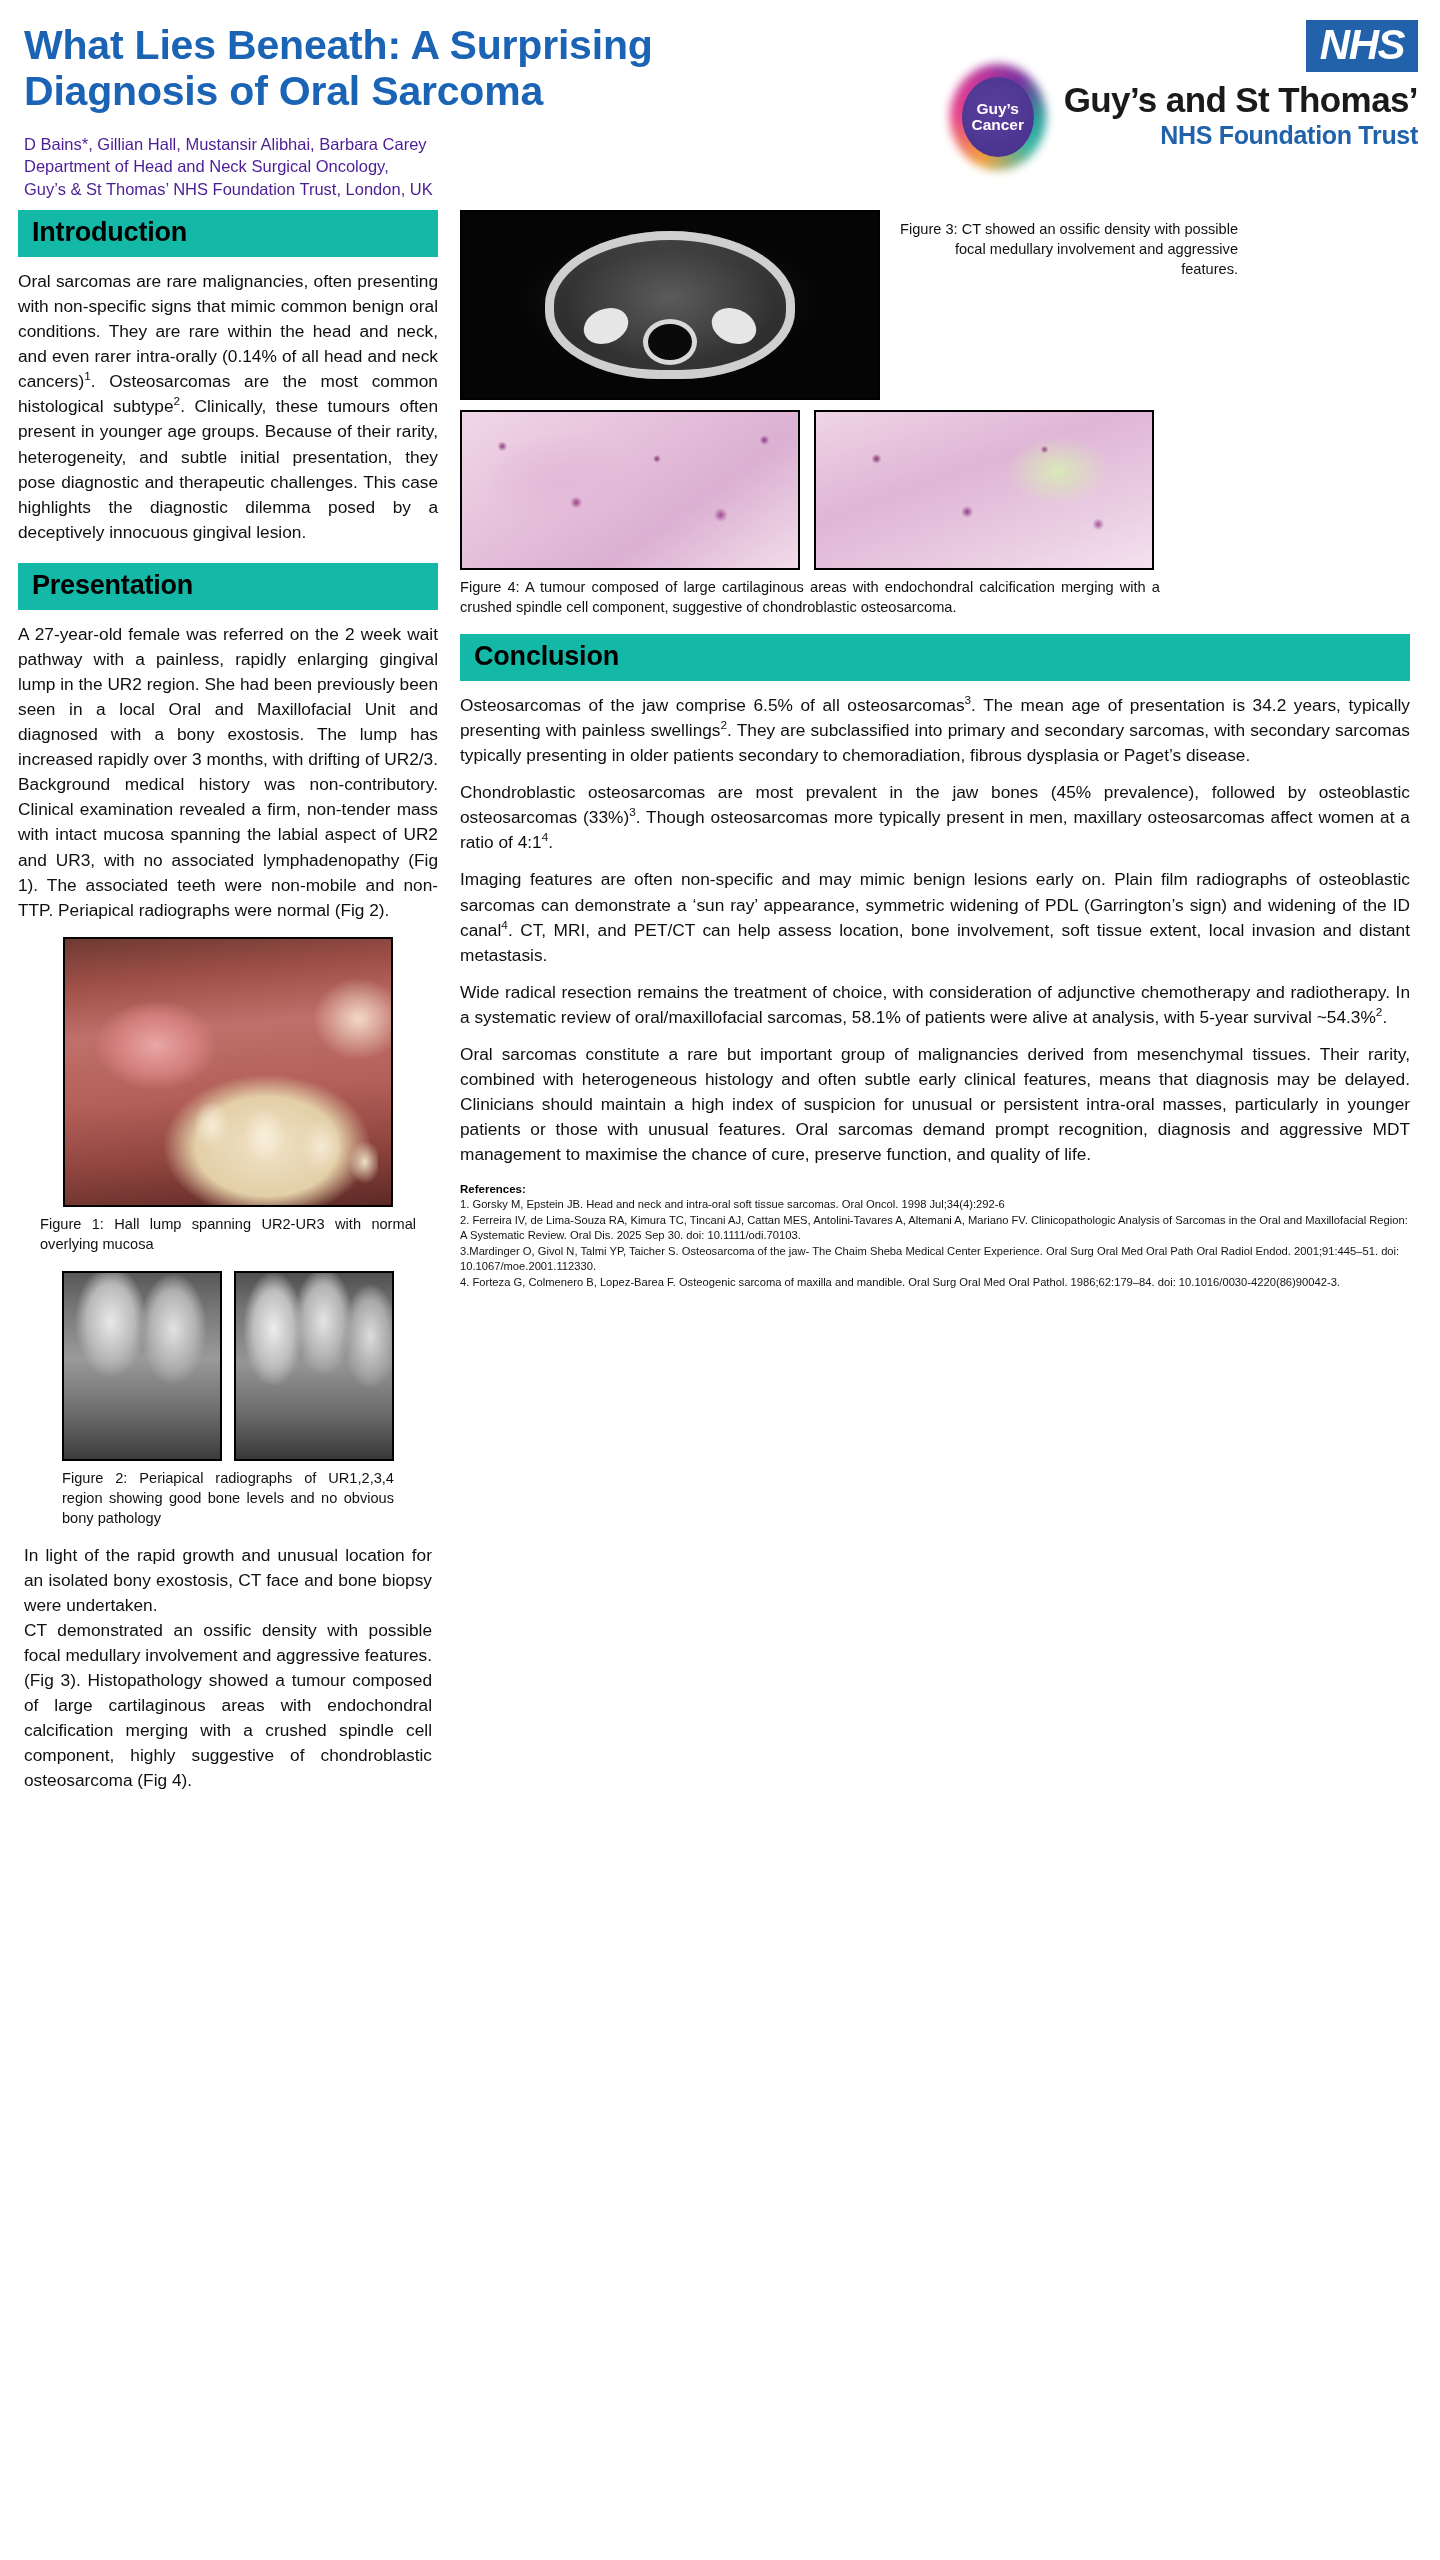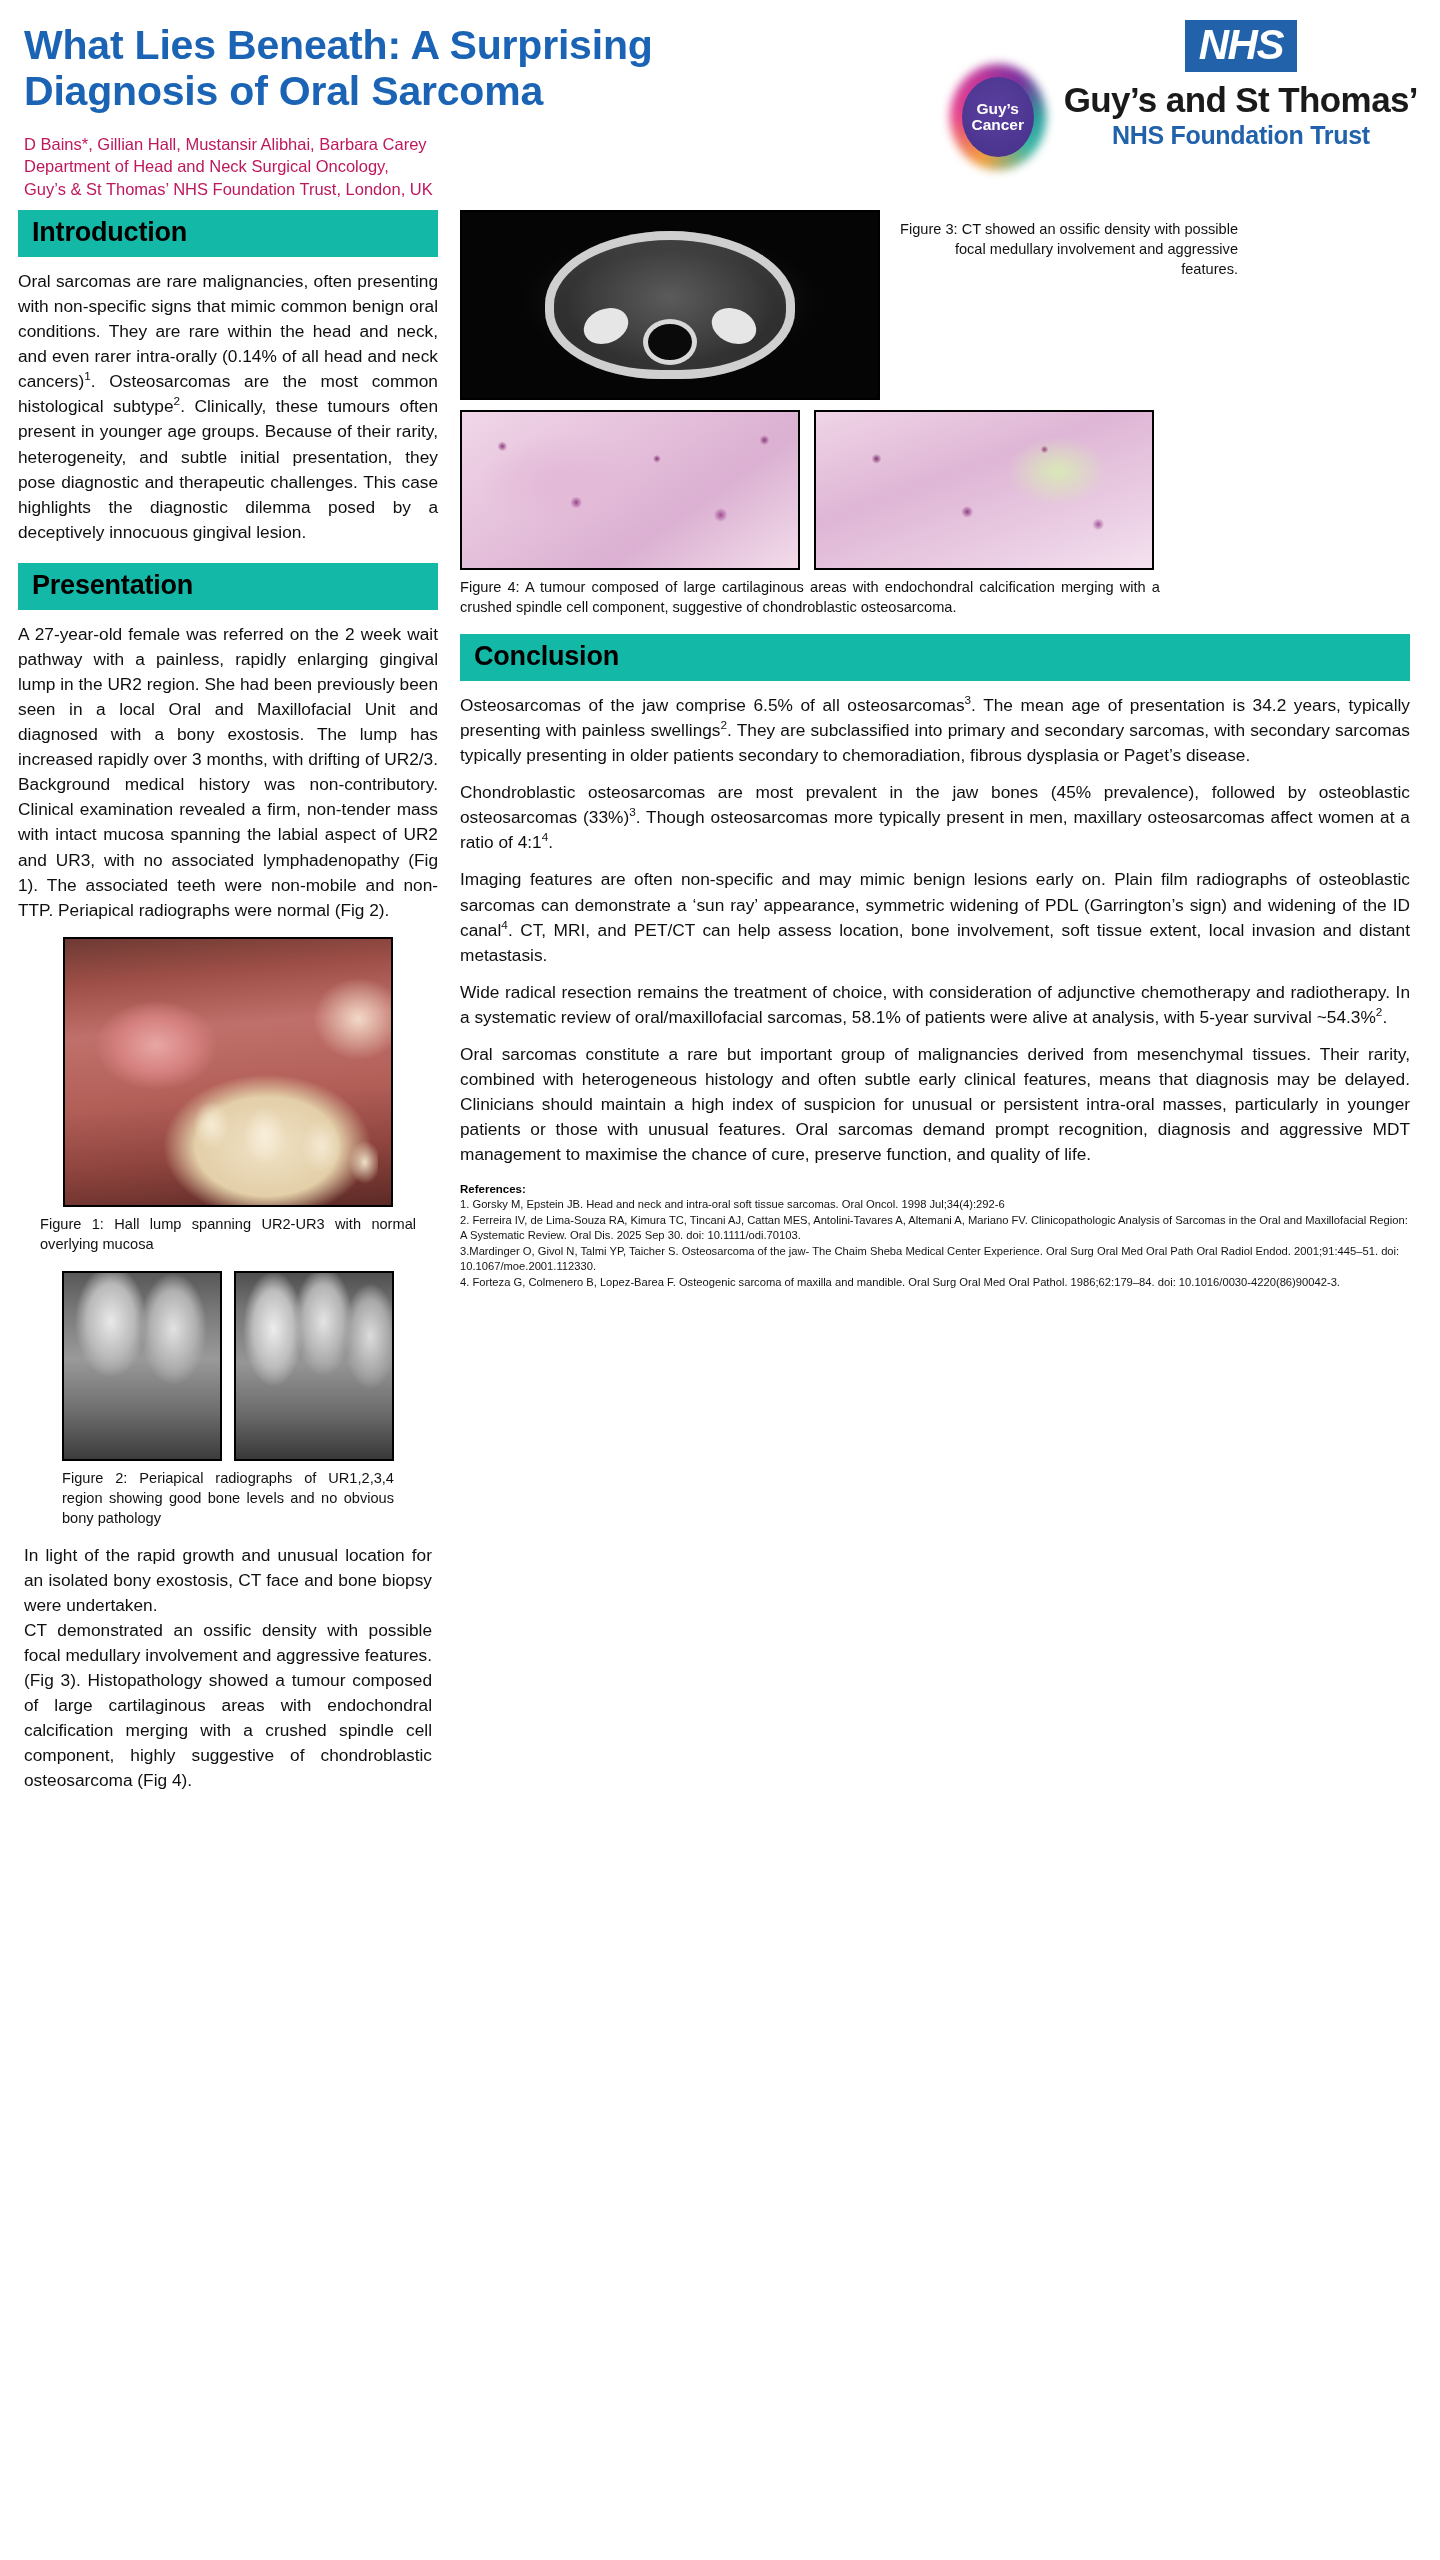--- a/index.html
+++ b/index.html
@@ -27,21 +27,21 @@
     font-weight: bold;
     line-height: 1.13;
     letter-spacing: -0.2px;
     width: 680px;
     margin: 0;
   }
   .authors-block {
     margin-top: 18px;
     font-size: 16.5px;
     line-height: 1.38;
-    color: #be185d;
+    color: #4c1d95;
     width: 680px;
   }
   .authors-block div { white-space: nowrap; }
 
   
   .brand {
     position: absolute;
     top: 18px; right: 22px;
     display: flex;
     align-items: flex-start;
@@ -68,21 +68,21 @@
     left: 12px; top: 13px; right: 12px; bottom: 13px;
     border-radius: 50%;
     background: radial-gradient(circle at 45% 40%, #5a3f9e 0%, #4b3590 70%, #45307f 100%);
     display: flex; flex-direction: column;
     align-items: center; justify-content: center;
     color: #ffffff;
     font-size: 15.5px;
     font-weight: 700;
     line-height: 1.06;
   }
-  .nhs-lockup { text-align: center; padding-top: 2px; }
+  .nhs-lockup { text-align: right; padding-top: 2px; }
   .nhs-badge {
     display: inline-block;
     background: #2262ab;
     color: #ffffff;
     font-size: 42px;
     font-weight: bold;
     font-style: italic;
     letter-spacing: -1.5px;
     padding: 4px 14px 6px 14px;
     line-height: 1;

